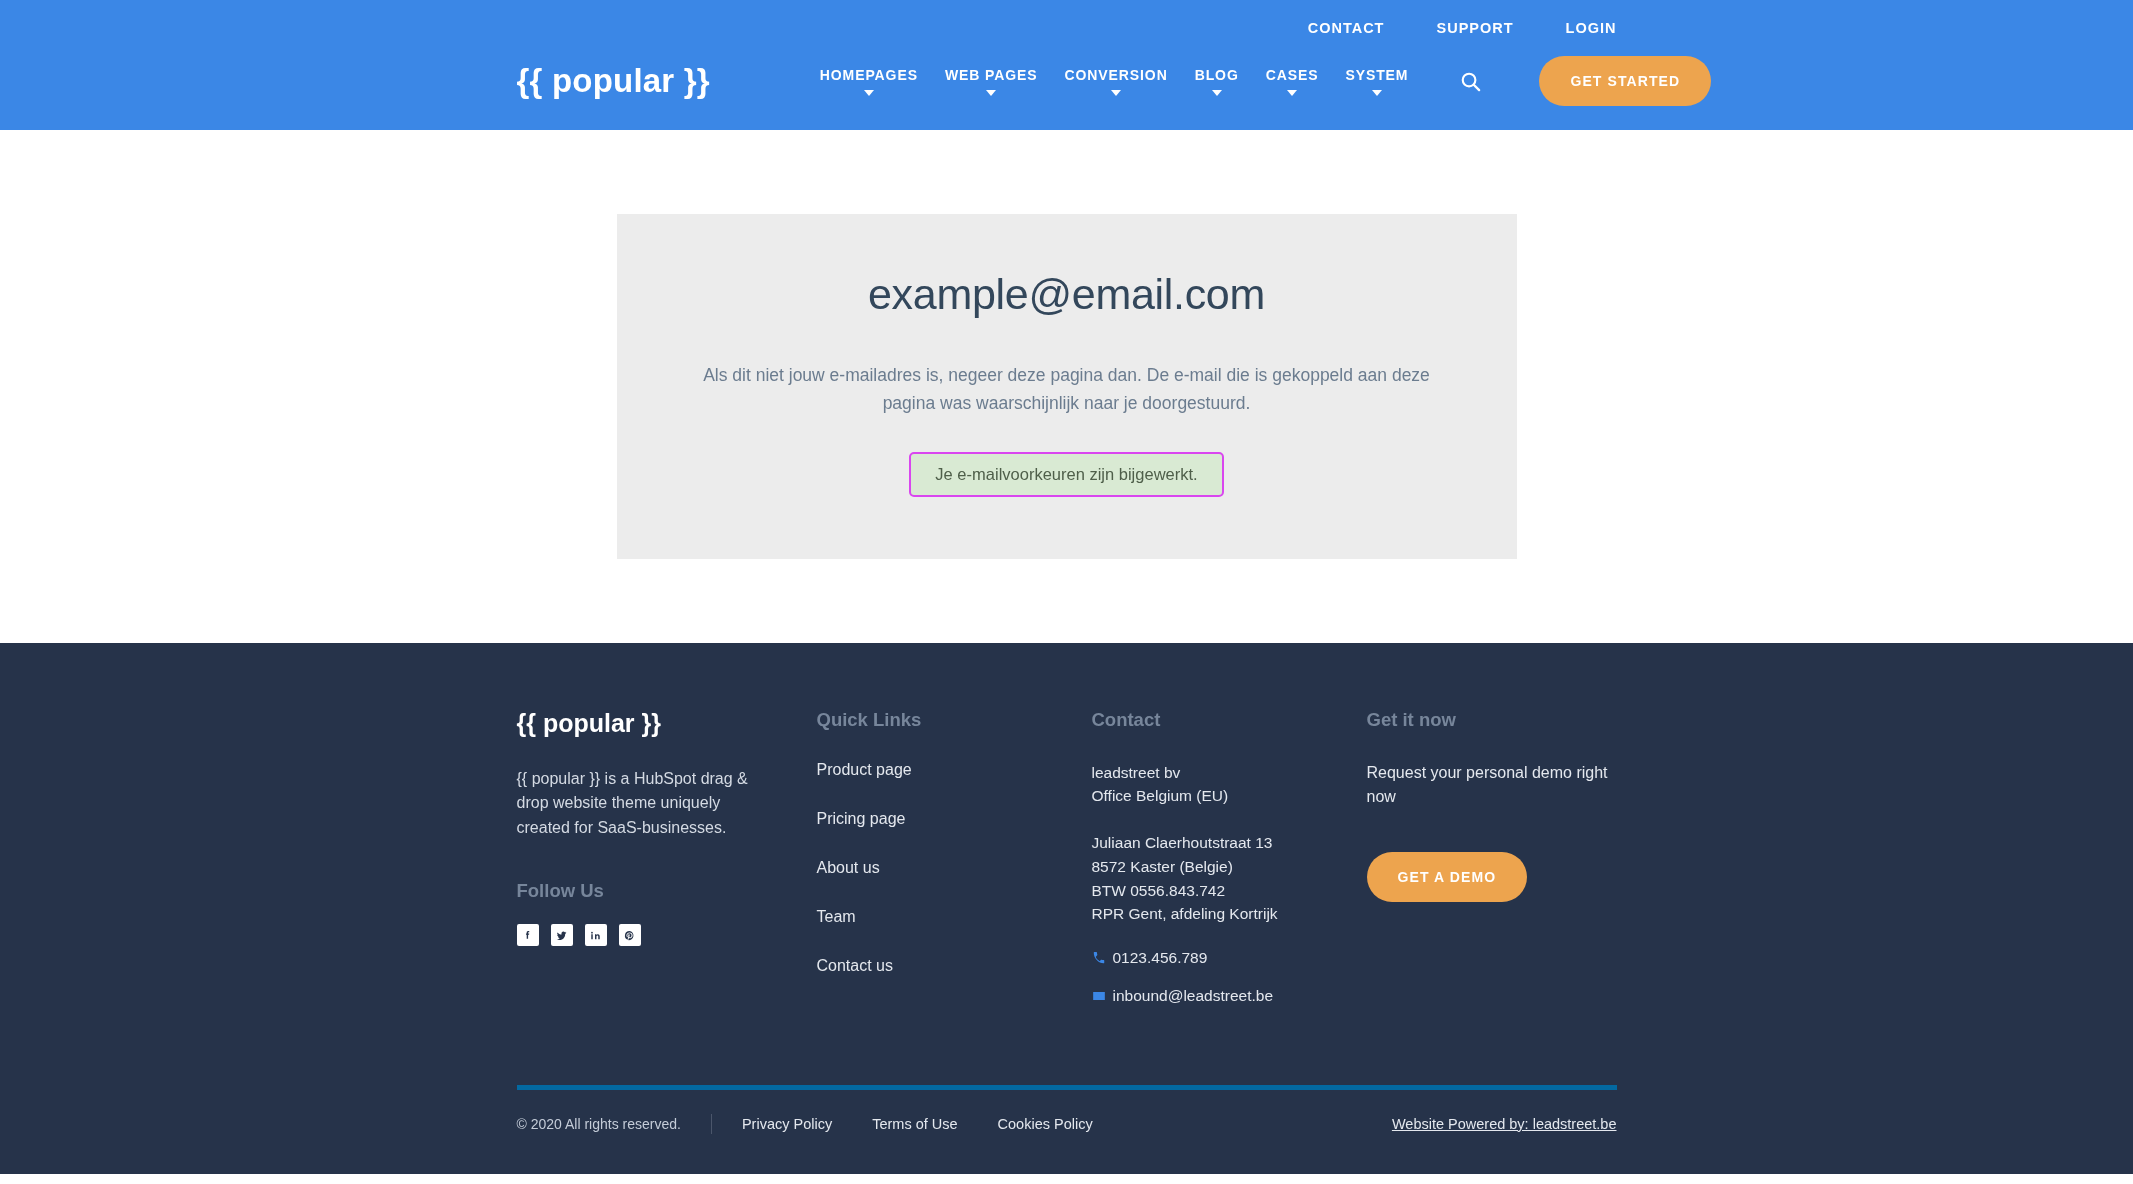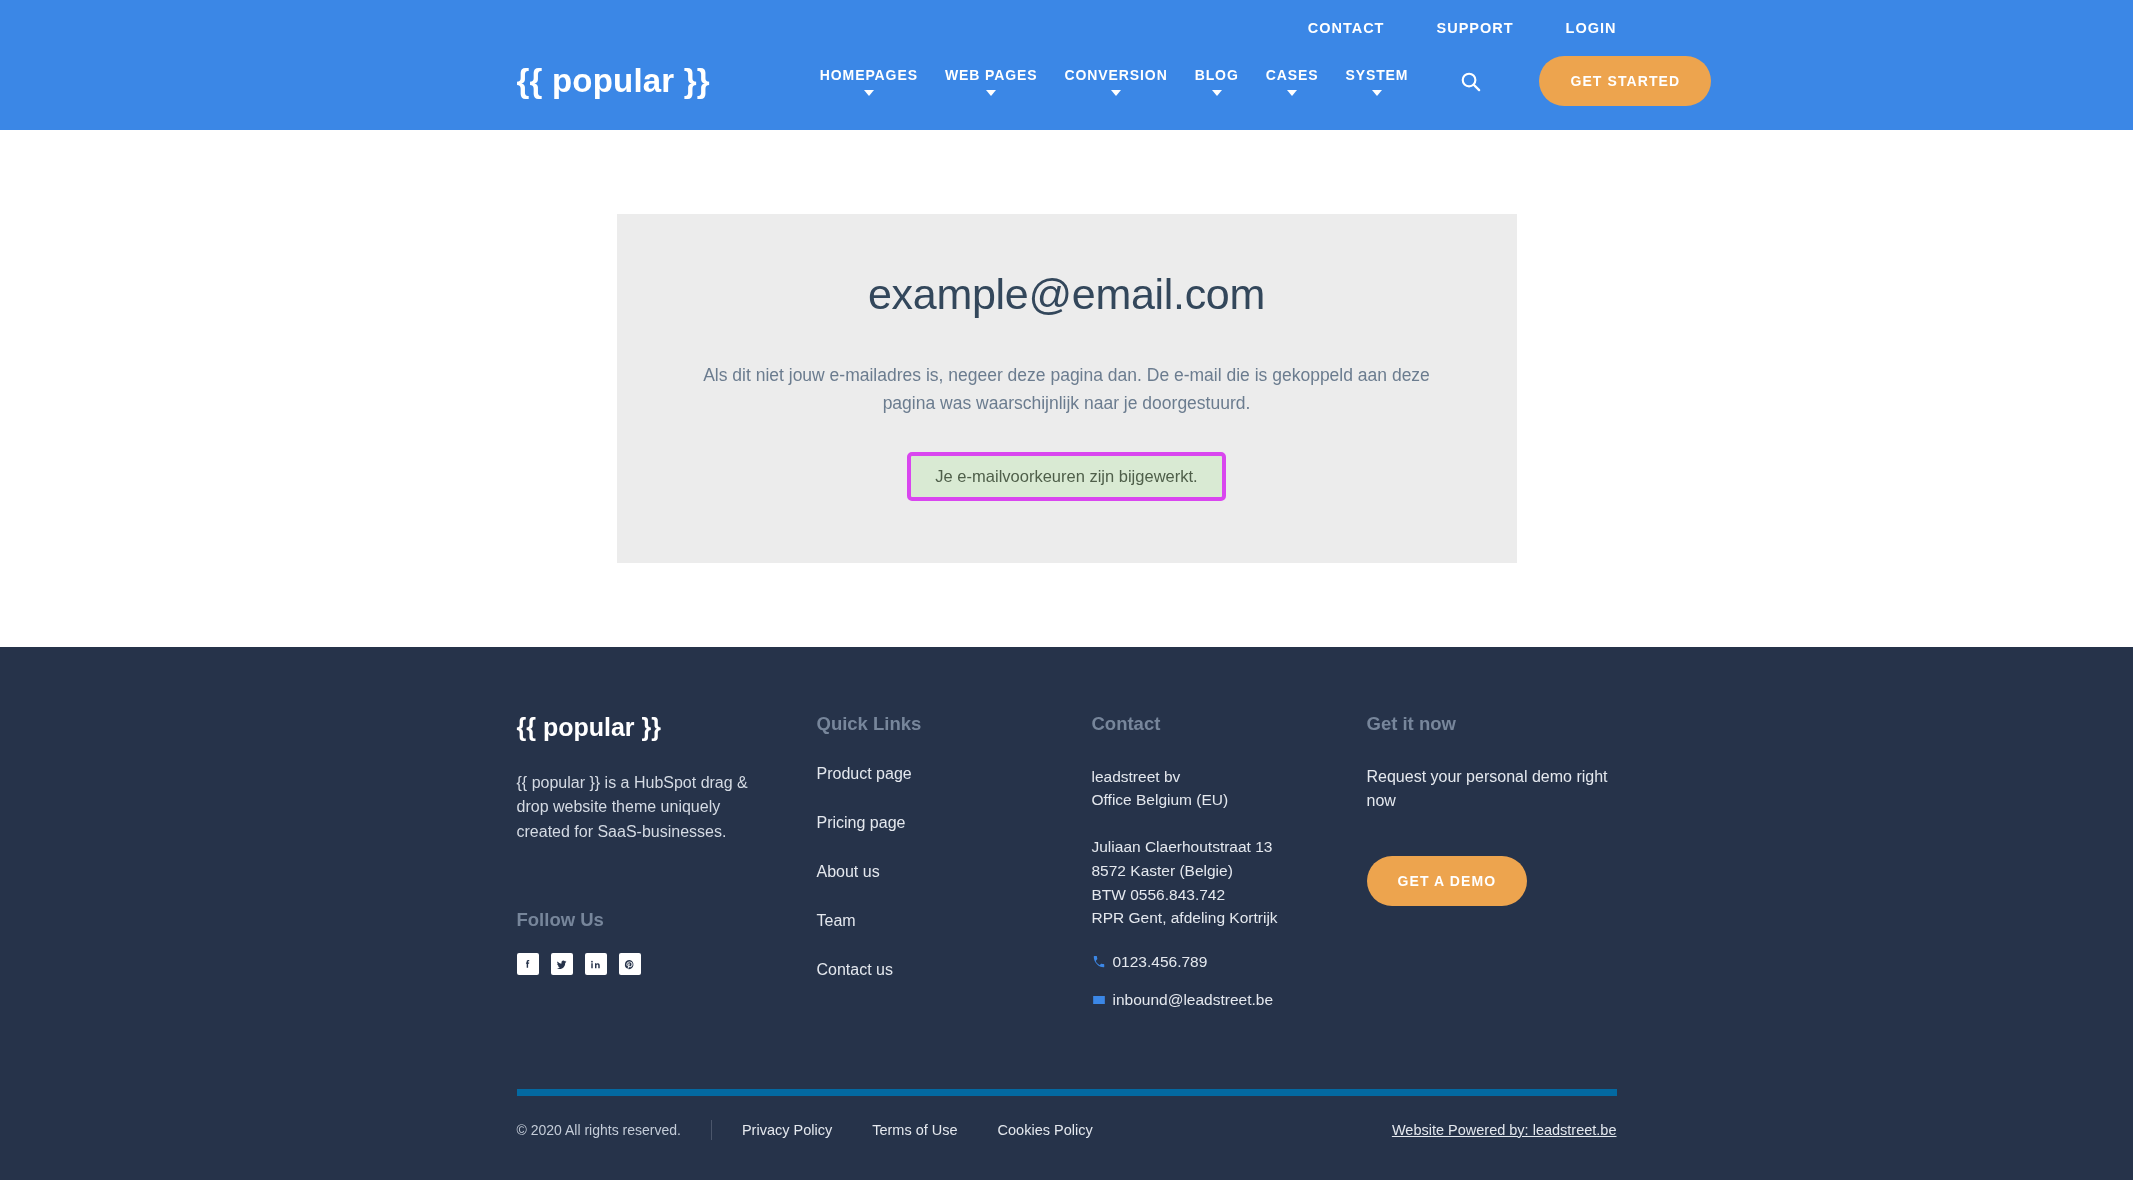--- a/index.html
+++ b/index.html
@@ -134,21 +134,21 @@
   .card-body {
     color: #6b7c8f;
     font-size: 17.5px;
     line-height: 1.62;
     max-width: 820px;
     margin: 0 auto 34px auto;
   }
   .alert-success {
     display: inline-block;
     background: #d9ead3;
-    border: 4px solid #d946ef;
+    border: 2px solid #d946ef;
     border-radius: 5px;
     color: #4f5f4a;
     font-size: 16.5px;
     padding: 11px 24px;
   }
 
   
   .footer {
     background: #26334a;
     width: 100%;
@@ -185,21 +185,21 @@
   .footer-head {
     color: #77869b;
     font-size: 18.5px;
     font-weight: 700;
     margin-bottom: 30px;
   }
   .follow-head {
     color: #77869b;
     font-size: 18.5px;
     font-weight: 700;
-    margin-top: 64px;
+    margin-top: 39px;
     margin-bottom: 22px;
   }
   .social-row { display: flex; gap: 12px; }
   .social-icon {
     width: 22px; height: 22px;
     background: #ffffff;
     border-radius: 2px;
     display: flex;
     align-items: center;
     justify-content: center;
@@ -236,21 +236,21 @@
     color: #e4e8ee;
     font-size: 16px;
     line-height: 1.55;
     margin-bottom: 42px;
   }
 
   
   .footer-bottom-wrap {
     width: 1100px;
     margin: 0 auto;
-    border-top: 7px solid #0369a1;
+    border-top: 5px solid #0369a1;
     padding: 24px 0 40px 0;
     display: flex;
     align-items: center;
   }
   .copyright {
     color: #c4ccd8;
     font-size: 14px;
     padding-right: 30px;
   }
   .vsep {

